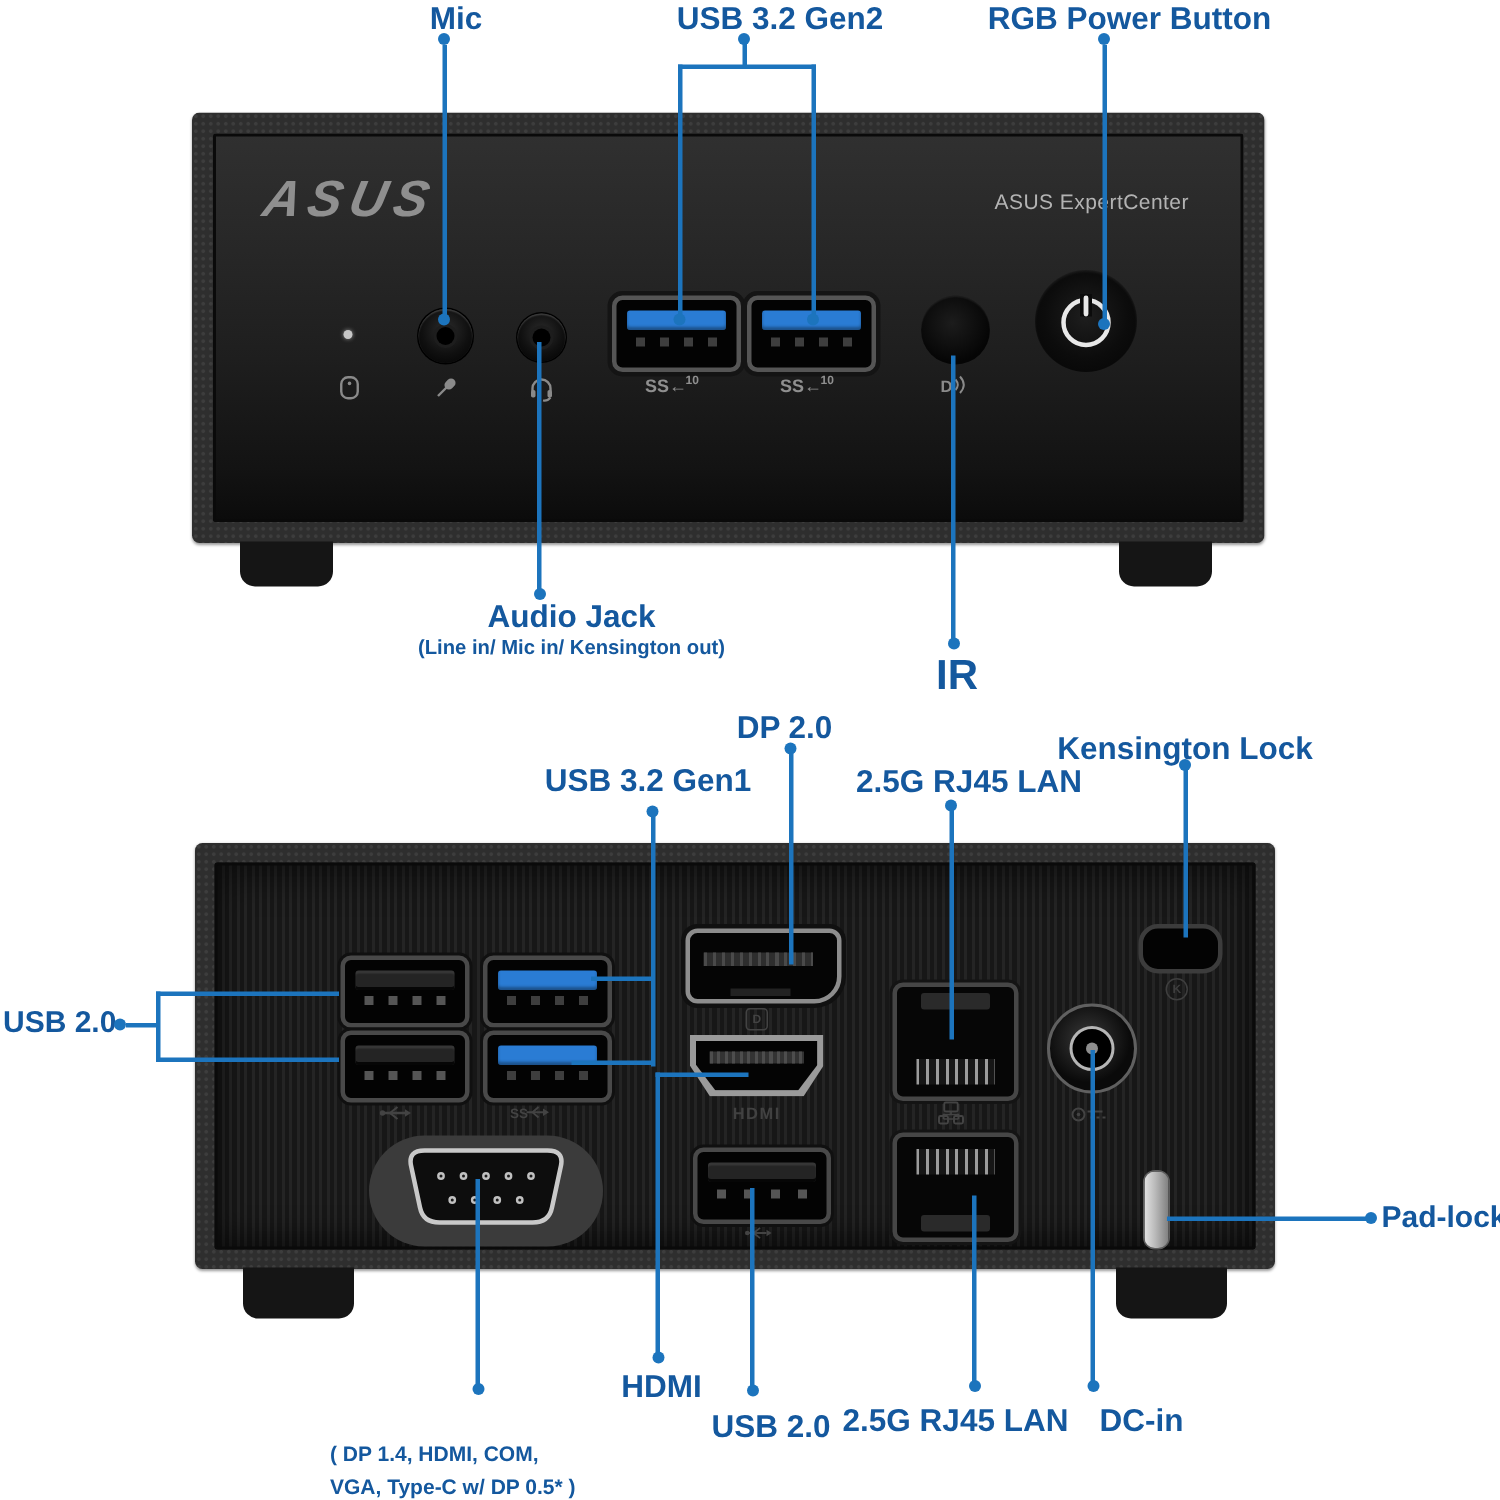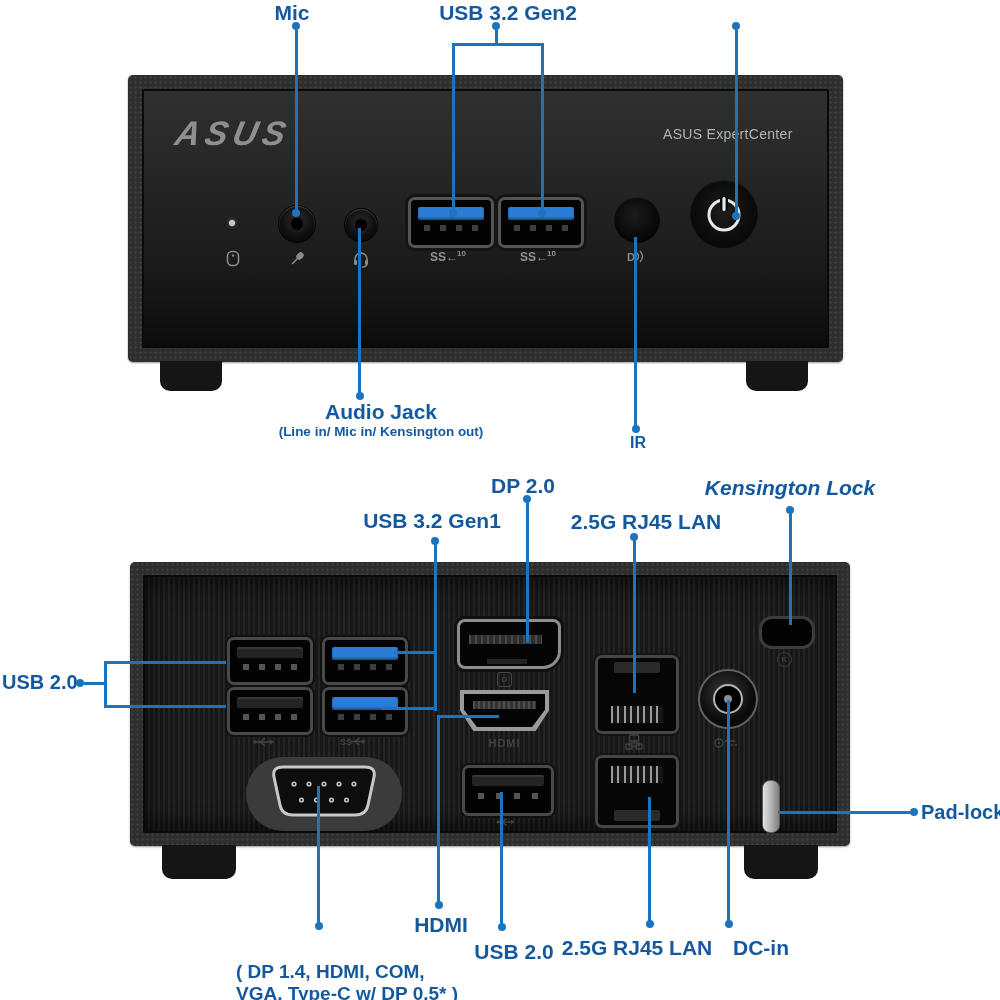--- a/index.html
+++ b/index.html
@@ -6,22 +6,22 @@
     --label-blue:#14589e;
     --line-blue:#1c74bd;
     --usb-blue:#2a7cd4;
   }
   html,body{margin:0;padding:0;background:#ffffff;}
   .canvas{position:relative;width:1000px;height:1000px;background:#ffffff;overflow:hidden;
           font-family:"Liberation Sans", sans-serif;}
   
   .lbl{position:absolute;color:var(--label-blue);font-weight:bold;white-space:nowrap;}
   .c{transform:translateX(-50%);}
-  .f21{font-size:21px;} .f22{font-size:16px;} .f20{font-size:20px;}
-  .f14{font-size:13.5px;} .f15{font-size:19px;margin-left:16px;}
+  .f21{font-size:21px;} .f22{font-size:28px;} .f20{font-size:20px;}
+  .f14{font-size:13.5px;} .f15{font-size:14px;}
   
   .vl{position:absolute;width:3px;background:var(--line-blue);}
   .hl{position:absolute;height:3px;background:var(--line-blue);}
   .dt{position:absolute;width:8px;height:8px;border-radius:50%;background:var(--line-blue);}
   
   .box{position:absolute;border-radius:5px;background:#2e2e2e;
        background-image:radial-gradient(rgba(255,255,255,.07) 1px, transparent 1.4px);
        background-size:5px 5px;box-shadow:0 1px 2px rgba(0,0,0,.4);}
   .front-inner{position:absolute;inset:14px;border-radius:2px;
        background:linear-gradient(180deg,#303030 0%,#272727 30%,#1e1e1e 58%,#131313 86%,#0b0b0b 100%);
@@ -160,34 +160,35 @@
     <svg width="68" height="68" viewBox="0 0 68 68">
       <circle cx="34" cy="35" r="15" fill="none" stroke="#e8e8e8" stroke-width="3"></circle>
       <rect x="30" y="16" width="8" height="15" fill="#0b0b0b"></rect>
       <rect x="32.4" y="17" width="3.2" height="14" rx="1.6" fill="#e8e8e8"></rect>
     </svg>
   </div>
 
   <div class="foot" style="left:160px;top:361px;width:62px;height:30px;"></div>
   <div class="foot" style="left:746px;top:361px;width:62px;height:30px;"></div>
 
-  <span class="lbl f21 c" style="left:292px;top:1px;">Mic</span>
+  <span class="lbl f21 c" style="left:304px;top:1px;">Mic</span>
   <span class="dt" style="left:292px;top:22px;"></span>
   <span class="vl" style="left:294.5px;top:30px;height:182px;"></span>
   <span class="dt" style="left:292px;top:209px;"></span>
 
-  <span class="lbl f21 c" style="left:508px;top:1px;">USB 3.2 Gen2</span>
+  <span class="lbl f21 c" style="left:520px;top:1px;">USB 3.2 Gen2</span>
   <span class="dt" style="left:492px;top:22px;"></span>
   <span class="vl" style="left:494.5px;top:29px;height:16px;"></span>
   <span class="hl" style="left:451.5px;top:43px;width:92px;"></span>
   <span class="vl" style="left:451.5px;top:43px;height:170px;"></span>
   <span class="vl" style="left:540.5px;top:43px;height:170px;"></span>
   <span class="dt" style="left:449px;top:209px;"></span>
   <span class="dt" style="left:538px;top:209px;"></span>
 
+  <span class="lbl f21 c" style="left:753px;top:1px;">RGB Power Button</span>
   <span class="dt" style="left:732px;top:22px;"></span>
   <span class="vl" style="left:734.5px;top:30px;height:186px;"></span>
   <span class="dt" style="left:732px;top:212px;"></span>
 
   <span class="vl" style="left:358px;top:228px;height:166px;"></span>
   <span class="dt" style="left:355.5px;top:392px;"></span>
   <span class="lbl f21 c" style="left:381px;top:400px;text-align:right;">Audio Jack</span>
   <span class="lbl f14 c" style="left:381px;top:424px;">(Line in/ Mic in/ Kensington out)</span>
 
   <span class="vl" style="left:634px;top:237px;height:190px;"></span>
@@ -344,21 +345,21 @@
   <span class="hl" style="left:381px;top:707px;width:55px;"></span>
 
   <span class="lbl f21 c" style="left:523px;top:474px;">DP 2.0</span>
   <span class="dt" style="left:523px;top:495px;"></span>
   <span class="vl" style="left:525.5px;top:502px;height:141px;"></span>
 
   <span class="lbl f21 c" style="left:646px;top:510px;">2.5G RJ45 LAN</span>
   <span class="dt" style="left:630px;top:533px;"></span>
   <span class="vl" style="left:632.5px;top:540px;height:153px;"></span>
 
-  <span class="lbl f21 c" style="left:790px;top:476px;font-style:italic;">Kensington Lock</span>
+  <span class="lbl f21 c" style="left:790px;top:488px;">Kensington Lock</span>
   <span class="dt" style="left:786px;top:506px;"></span>
   <span class="vl" style="left:788.5px;top:513px;height:112px;"></span>
 
   <span class="lbl f20" style="left:2px;top:671px;">USB 2.0</span>
   <span class="dt" style="left:76px;top:679px;"></span>
   <span class="hl" style="left:84px;top:681.5px;width:22px;"></span>
   <span class="vl" style="left:104px;top:661px;height:47px;"></span>
   <span class="hl" style="left:104px;top:661px;width:122px;"></span>
   <span class="hl" style="left:104px;top:705px;width:122px;"></span>
 

